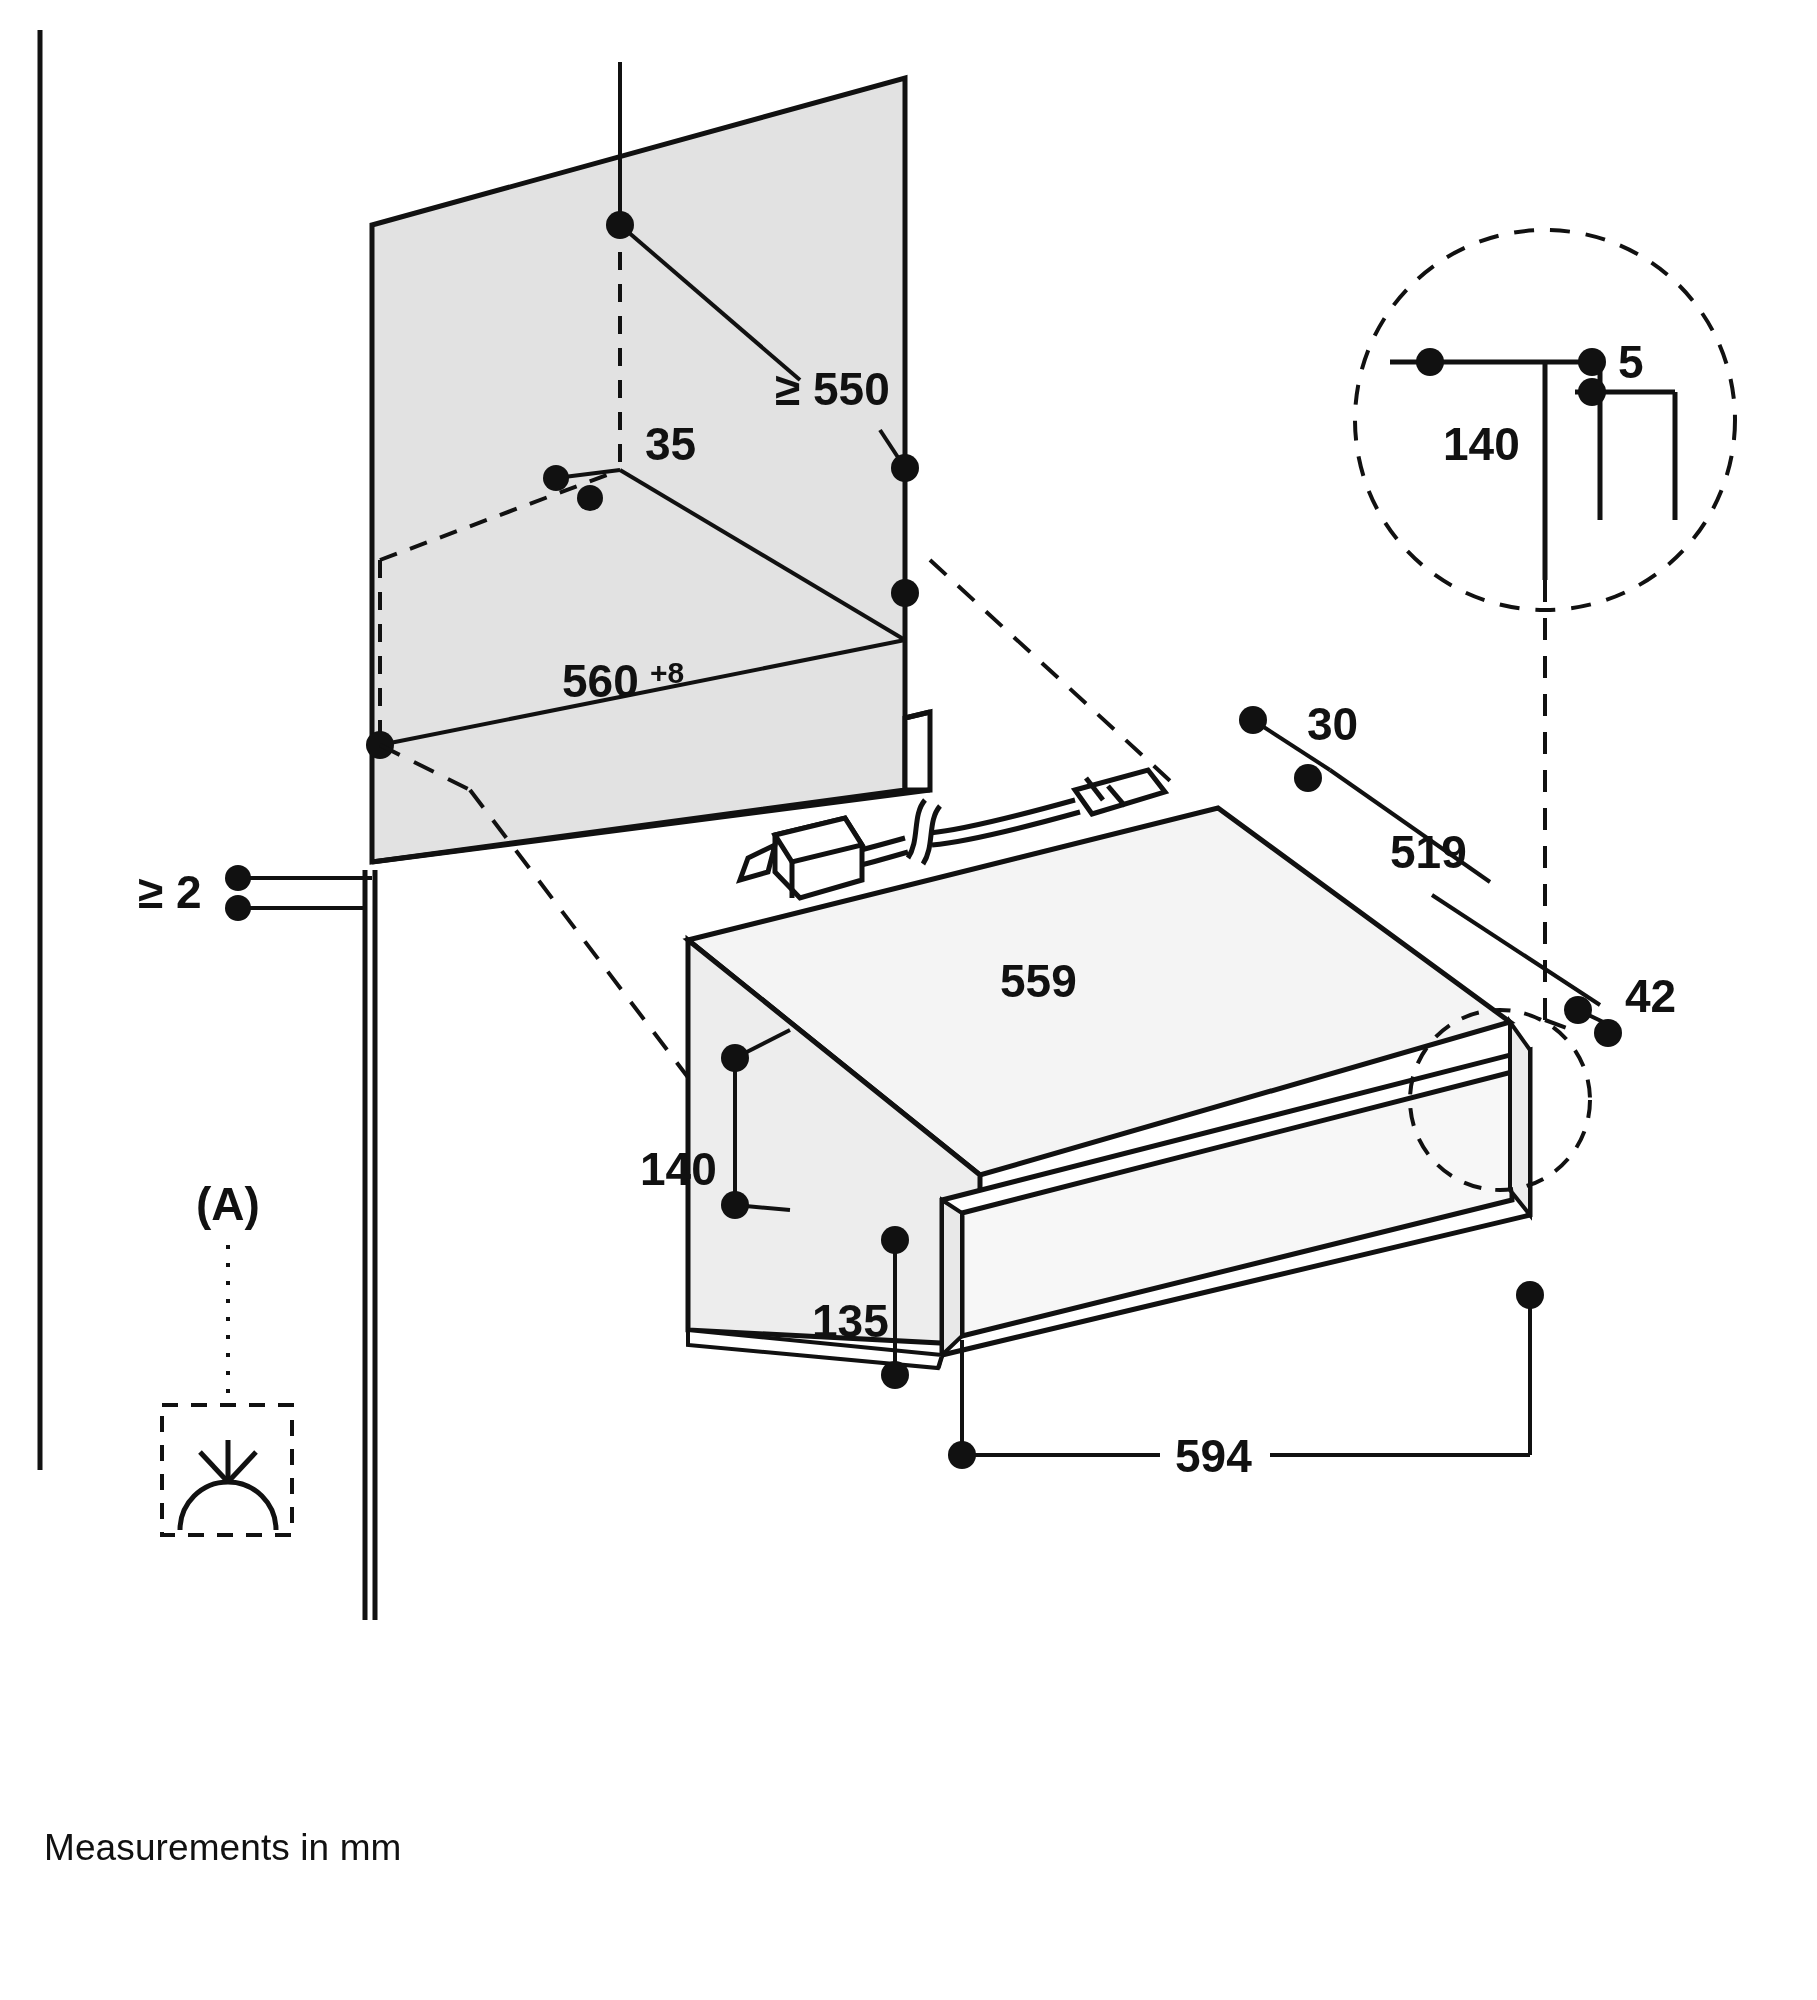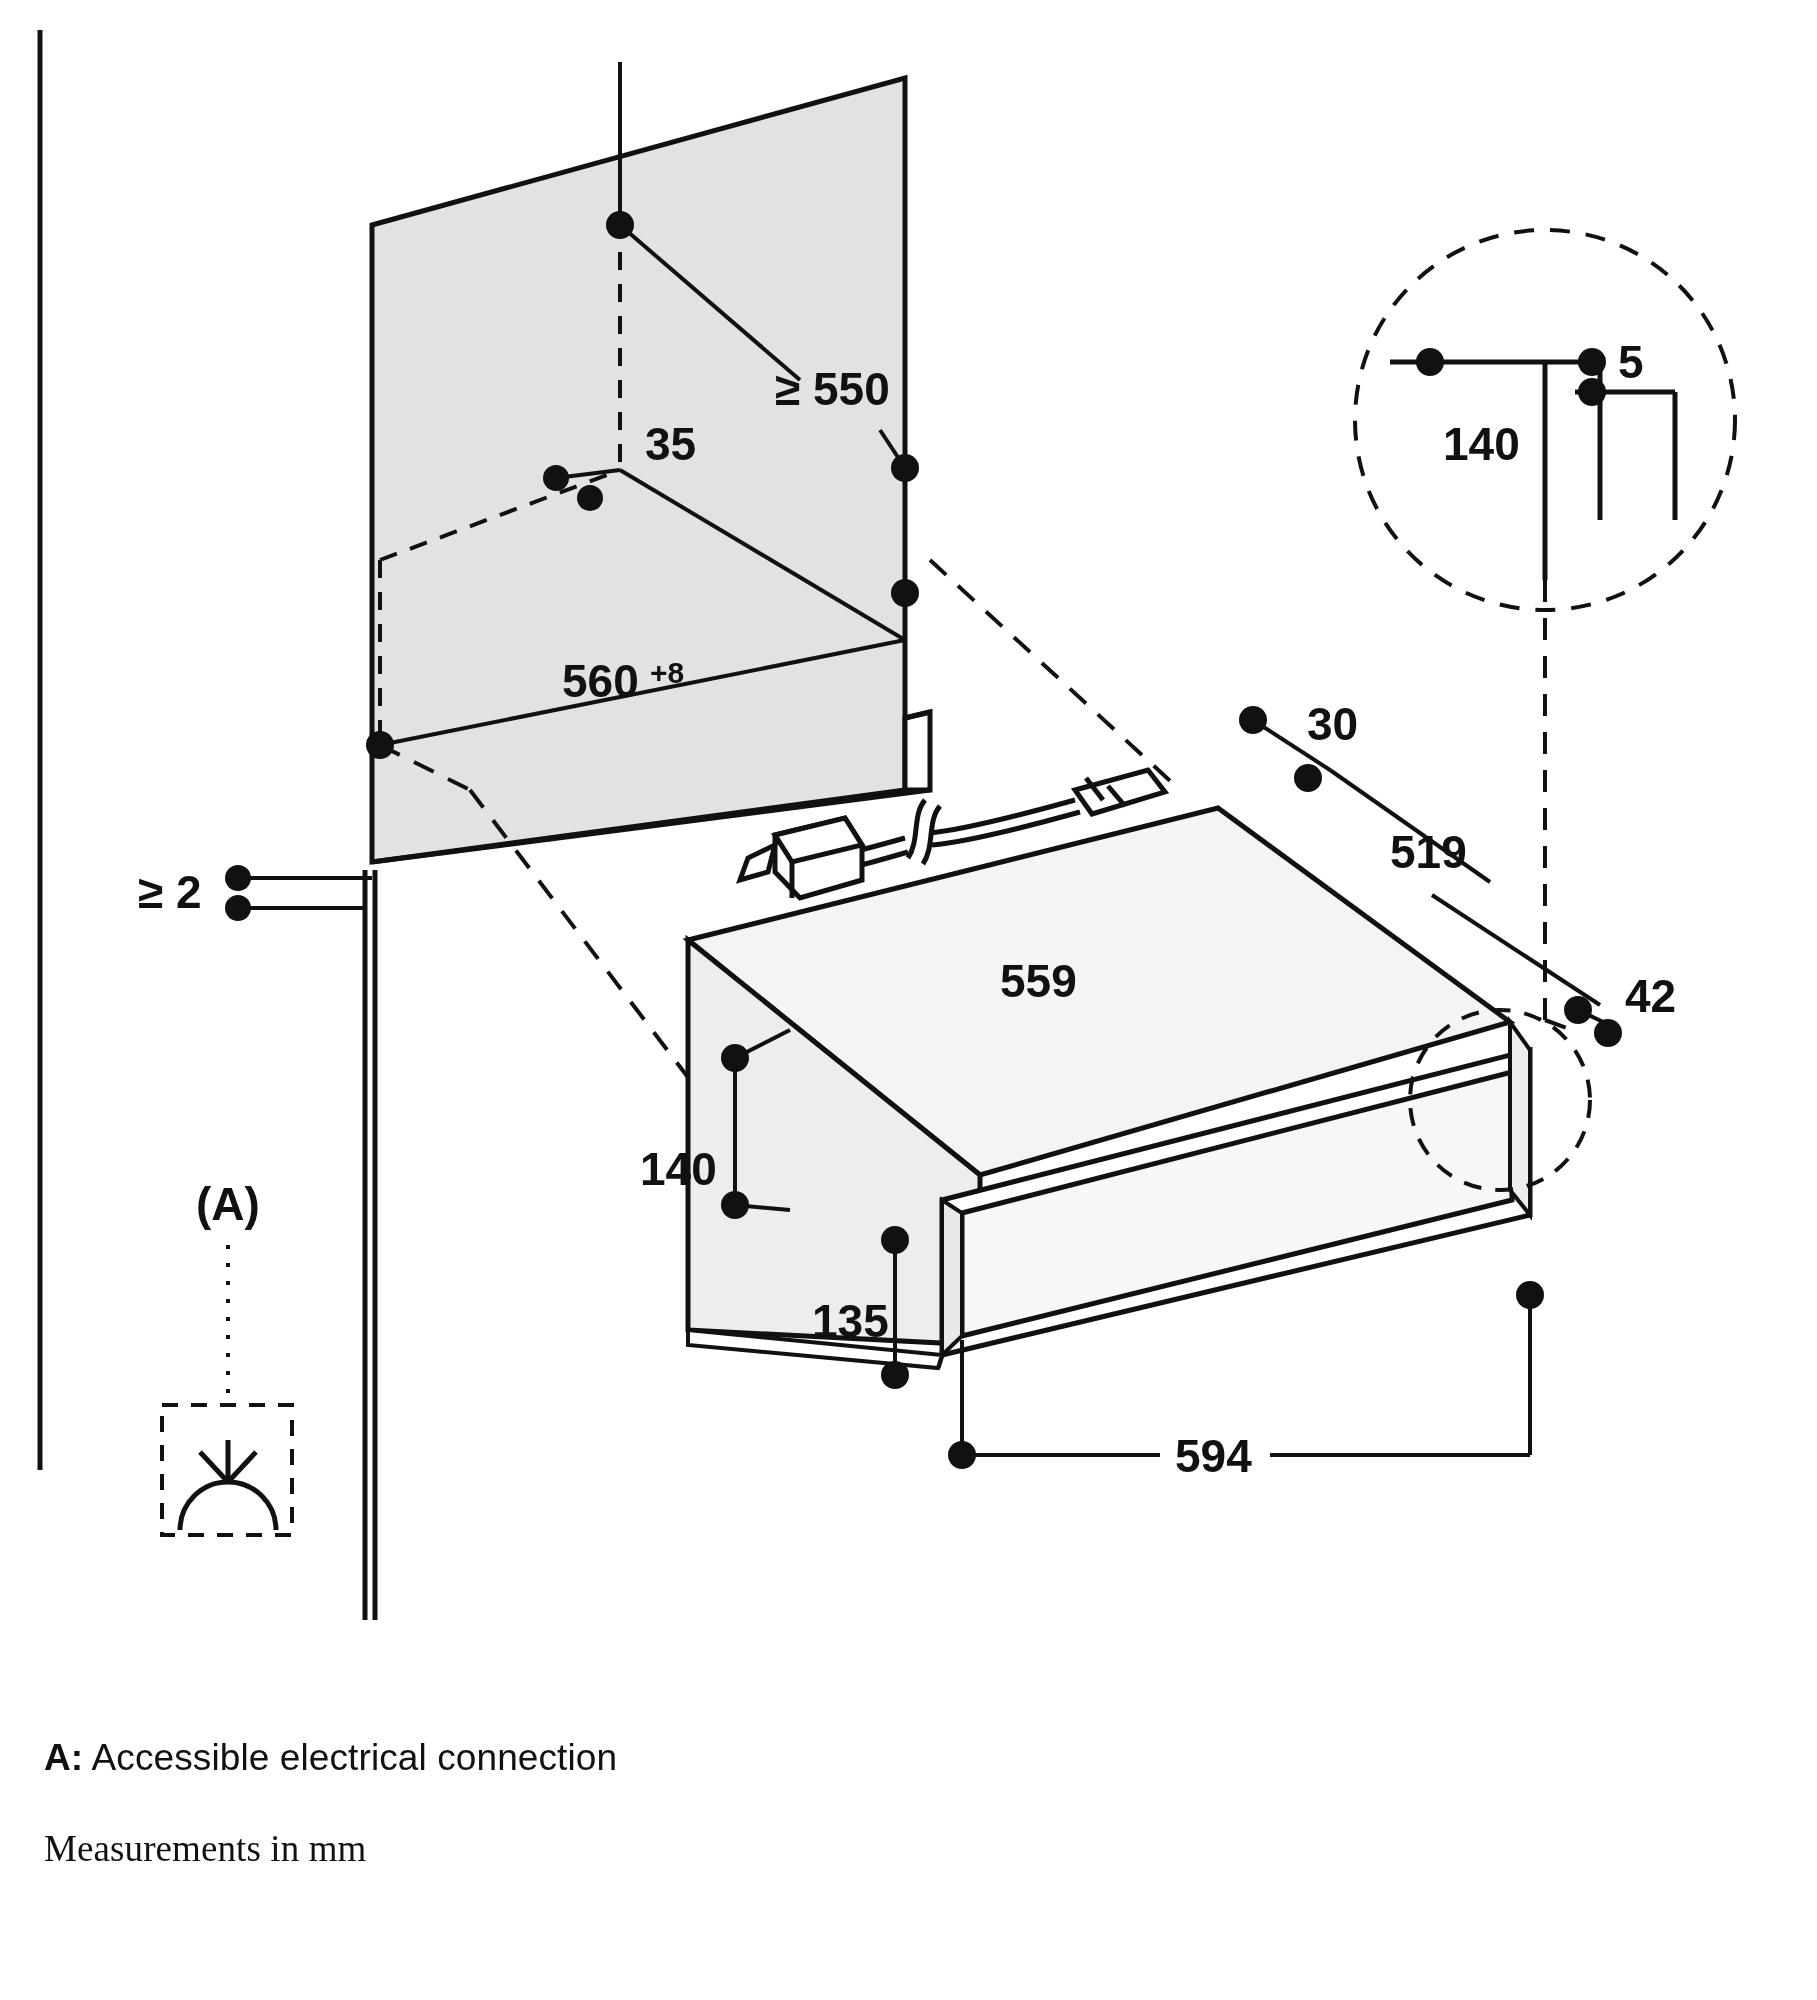--- a/index.html
+++ b/index.html
@@ -45,21 +45,20 @@
   .legend-line .bold {
     font-weight: bold;
   }
   #legend-accessible {
     left: 44px;
     top: 1737px;
   }
   #legend-units {
     left: 44px;
     top: 1827px;
-    font-family: Liberation Serif, serif;
   }
 </style>
 </head>
 <body>
 
 <div id="diagram-root">
 
   <svg class="drawing" viewBox="0 0 1817 2000" xmlns="http://www.w3.org/2000/svg">
 
     <g stroke="#111111" stroke-width="5" fill="none">
@@ -245,20 +244,16 @@
       <text x="1625" y="1012" font-size="46" font-weight="bold">42</text>
       <text x="1000" y="997" font-size="46" font-weight="bold">559</text>
       <text x="640" y="1185" font-size="46" font-weight="bold">140</text>
       <text x="812" y="1337" font-size="46" font-weight="bold">135</text>
       <text x="1175" y="1472" font-size="46" font-weight="bold">594</text>
     </g>
 
   </svg>
 
   <div class="legend">
-    <div class="legend-line" id="legend-accessible">
-      <span class="bold">A:</span>
-      <span>Accessible electrical connection</span>
-    </div>
     <div class="legend-line" id="legend-units">Measurements in mm</div>
   </div>
 
 </div>
 
 </body></html>

